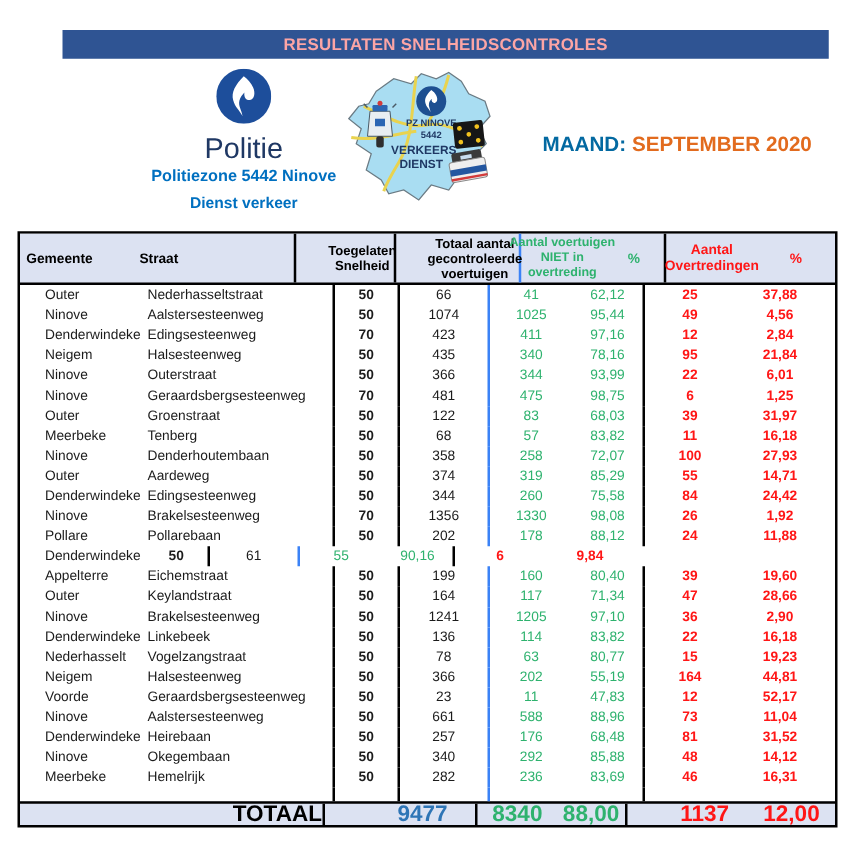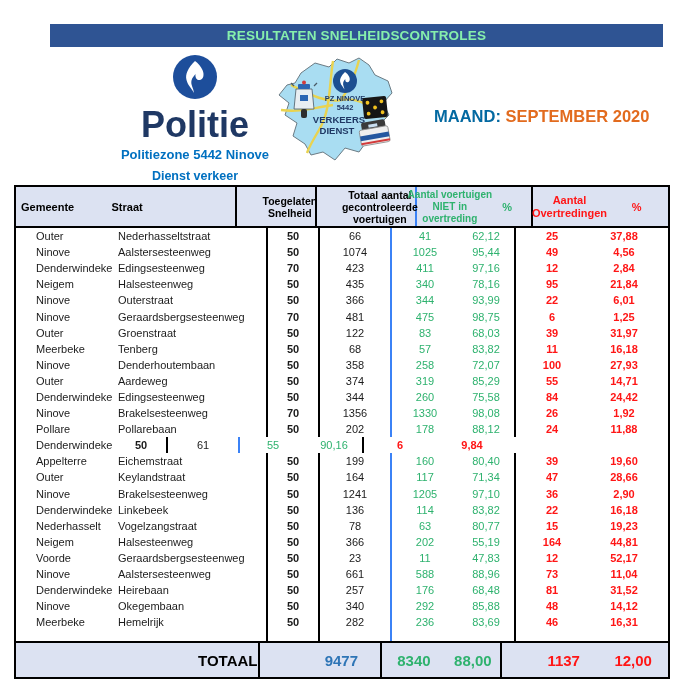--- a/index.html
+++ b/index.html
@@ -4,26 +4,26 @@
 <style>
   :root{
     --banner-bg:#2F5493; --header-bg:#DCE2F2; --green:#2EB26E; --red:#FF1616;
     --total-blue:#2E75B6; --orange:#E26B1E; --navy:#1F3864; --bright-blue:#0070C0;
   }
   *{box-sizing:border-box;margin:0;padding:0;}
   html,body{width:684px;height:681px;}
   body{background:#fff;font-family:"Liberation Sans",sans-serif;position:relative;overflow:hidden;}
 
   .banner{position:absolute;left:50px;top:24px;width:613px;height:23px;background:var(--banner-bg);
-    color:#86efac;font-weight:bold;font-size:13.5px;letter-spacing:.2px;
+    color:#fca5a5;font-weight:bold;font-size:13.5px;letter-spacing:.2px;
     display:flex;align-items:center;justify-content:center;}
 
   .logo-left{position:absolute;left:113px;top:55px;width:164px;text-align:center;}
   .logo-left svg{display:block;margin:0 auto;}
-  .brand{font-size:36px;font-weight:bold;color:var(--navy);line-height:1.05;margin-top:7px;}
+  .brand{font-size:23px;font-weight:normal;color:var(--navy);line-height:1.05;margin-top:7px;}
   .zone{font-size:13px;font-weight:bold;color:var(--bright-blue);margin-top:3px;}
   .dienst{font-size:12.5px;font-weight:bold;color:var(--bright-blue);margin-top:7px;}
 
   .badge{position:absolute;left:271px;top:55px;}
   .badge text{font-family:"Liberation Sans",sans-serif;font-weight:bold;fill:var(--navy);}
 
   .maand{position:absolute;left:434px;top:107px;font-size:16.5px;font-weight:bold;white-space:nowrap;}
   .m-label{color:#0369a1;}
   .m-value{color:var(--orange);text-align:right;}
 
@@ -47,22 +47,22 @@
   .tbody{}
   .trow{display:flex;height:16.1px;align-items:center;font-size:11px;color:#1b1b1b;}
   .trow .cell{height:100%;display:flex;align-items:center;justify-content:center;}
   .trow .c1{justify-content:flex-start;padding-left:20px;}
   .trow .c2{justify-content:flex-start;padding-left:2px;}
   .trow .c3{font-weight:bold;}
   .trow .c5,.trow .c6{color:var(--green);}
   .trow .c7,.trow .c8{color:var(--red);font-weight:bold;}
   .trow.empty{height:11px;}
 
-  .total-row{display:flex;height:36px;background:var(--header-bg);border-top:2.5px solid #000;
-    align-items:center;font-weight:bold;font-size:15px;}
+  .total-row{display:flex;height:19px;background:var(--header-bg);border-top:2.5px solid #000;
+    align-items:center;font-weight:bold;font-size:18px;}
   .total-row .cell{height:100%;display:flex;align-items:center;justify-content:center;}
   .t1{width:252px;border-right:2px solid #000;justify-content:flex-end !important;color:#000;}
   .t2{width:126px;border-right:2px solid #000;justify-content:flex-end !important;
       padding-right:22px;color:var(--total-blue);}
   .t3{width:66px;color:var(--green);} .t4{width:58px;border-right:2px solid #000;color:var(--green);}
   .t5{width:72px;color:var(--red);margin-left:27px;} .t6{width:72px;color:var(--red);}
 </style>
 </head>
 <body>
 

